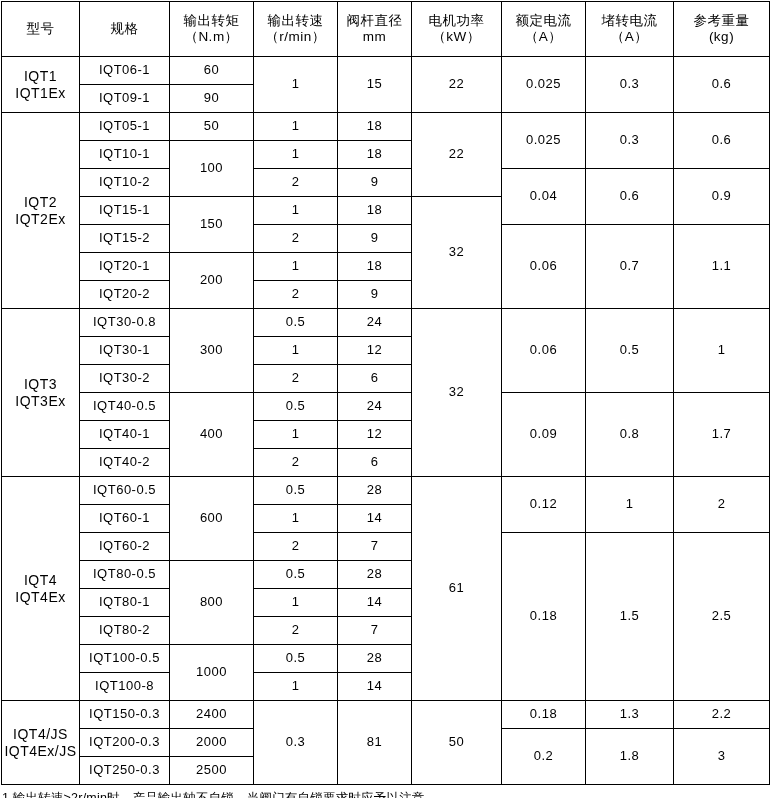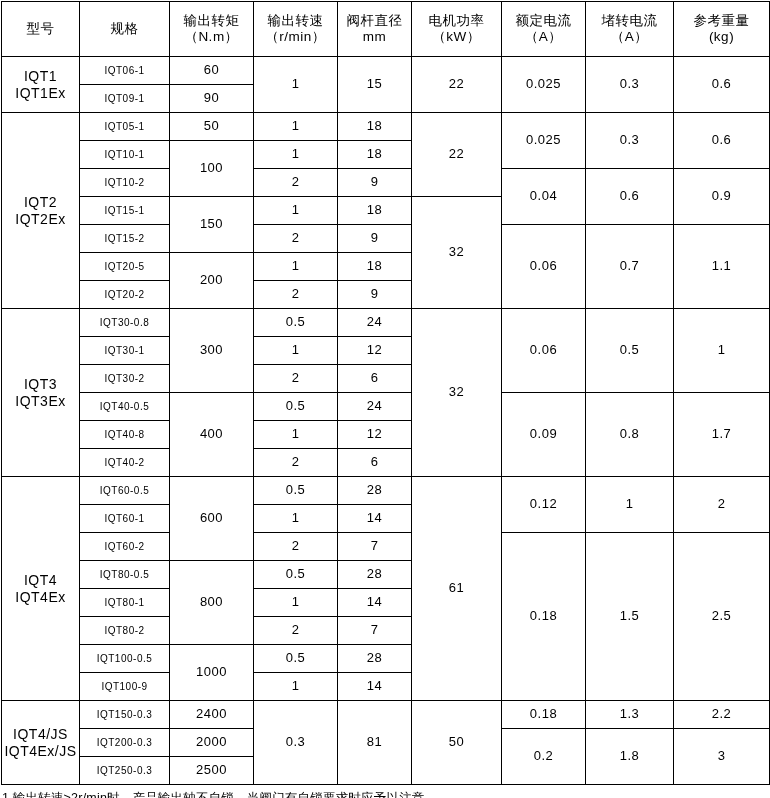--- a/index.html
+++ b/index.html
@@ -50,21 +50,21 @@
   }
   td.model {
     font-size: 14px;
   }
   td.model .mline {
     display: block;
   }
   td.spec-code {
     text-align: left;
     padding-left: 8px;
-    font-size: 10px;
+    font-size: 13px;
   }
   .note {
     font-size: 12.5px;
     padding: 5px 0 0 2px;
     letter-spacing: 0.2px;
   }
   
   col.c0 { width: 78px; }
   col.c1 { width: 90px; }
   col.c2 { width: 84px; }
@@ -192,21 +192,21 @@
       </tr>
       <tr>
         <td class="spec-code">IQT15-2</td>
         <td>2</td>
         <td>9</td>
         <td rowspan="3">0.06</td>
         <td rowspan="3">0.7</td>
         <td rowspan="3">1.1</td>
       </tr>
       <tr>
-        <td class="spec-code">IQT20-5</td>
+        <td class="spec-code">IQT20-1</td>
         <td rowspan="2">200</td>
         <td>1</td>
         <td>18</td>
         <td rowspan="2">13</td>
       </tr>
       <tr>
         <td class="spec-code">IQT20-2</td>
         <td>2</td>
         <td>9</td>
       </tr>
@@ -240,21 +240,21 @@
         <td class="spec-code">IQT40-0.5</td>
         <td rowspan="3">400</td>
         <td>0.5</td>
         <td>24</td>
         <td rowspan="3">0.09</td>
         <td rowspan="3">0.8</td>
         <td rowspan="3">1.7</td>
         <td rowspan="3">18</td>
       </tr>
       <tr>
-        <td class="spec-code">IQT40-8</td>
+        <td class="spec-code">IQT40-1</td>
         <td>1</td>
         <td>12</td>
       </tr>
       <tr>
         <td class="spec-code">IQT40-2</td>
         <td>2</td>
         <td>6</td>
       </tr>
 
       <tr>
@@ -302,21 +302,21 @@
         <td>2</td>
         <td>7</td>
       </tr>
       <tr>
         <td class="spec-code">IQT100-0.5</td>
         <td rowspan="2">1000</td>
         <td>0.5</td>
         <td>28</td>
       </tr>
       <tr>
-        <td class="spec-code">IQT100-9</td>
+        <td class="spec-code">IQT100-8</td>
         <td>1</td>
         <td>14</td>
       </tr>
 
       <tr>
         <td class="model" rowspan="3">
           <span class="mline">IQT4/JS</span>
           <span class="mline">IQT4Ex/JS</span>
         </td>
         <td class="spec-code">IQT150-0.3</td>

